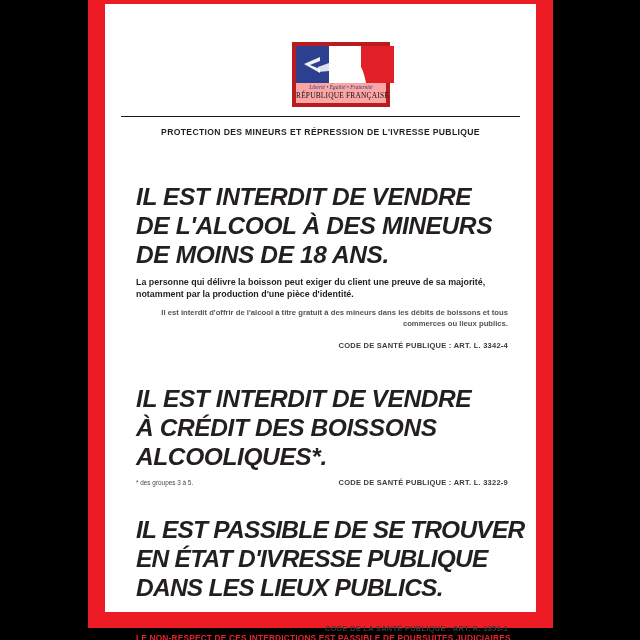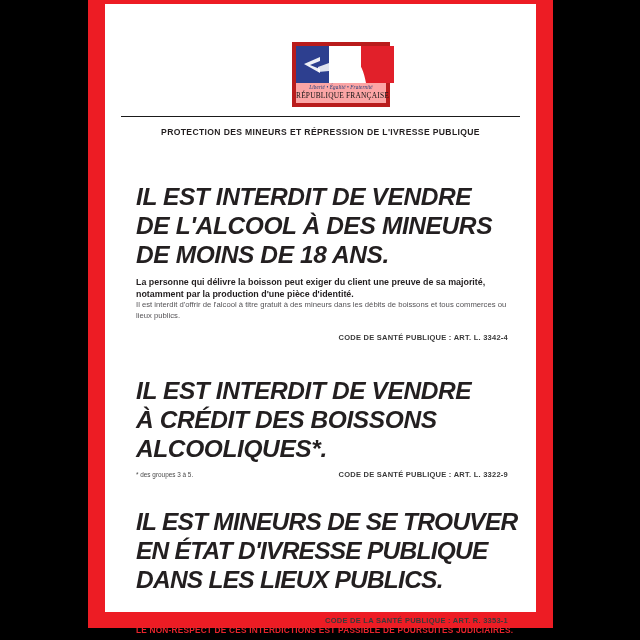--- a/index.html
+++ b/index.html
@@ -126,24 +126,25 @@
 
   .lede {
     font-size: 8.9px;
     font-weight: bold;
     line-height: 12.2px;
     color: #231f20;
     margin-top: 7px;
   }
   .subnote {
     font-size: 7.7px;
-    font-weight: normal;
+    font-weight: bold;
     line-height: 10.2px;
     color: #555356;
-    margin-top: 0;
+    margin-top: 8px;
+    text-align: right;
   }
   .footnote {
     font-size: 6.4px;
     font-weight: normal;
     line-height: 9px;
     color: #4a4a4a;
     margin-top: 7px;
   }
   .code-ref {
     font-size: 7.5px;
@@ -214,21 +215,21 @@
 
         <div class="block block-2">
           <div class="headline">IL EST INTERDIT DE VENDRE</div>
           <div class="headline">À CRÉDIT DES BOISSONS</div>
           <div class="headline">ALCOOLIQUES*.</div>
           <div class="footnote">* des groupes 3 à 5.</div>
           <div class="code-ref code-2">CODE DE SANTÉ PUBLIQUE : ART. L. 3322-9</div>
         </div>
 
         <div class="block block-3">
-          <div class="headline tight">IL EST MINEURS DE SE TROUVER</div>
+          <div class="headline tight">IL EST PASSIBLE DE SE TROUVER</div>
           <div class="headline tight">EN ÉTAT D'IVRESSE PUBLIQUE</div>
           <div class="headline tight">DANS LES LIEUX PUBLICS.</div>
           <div class="code-ref code-3">CODE DE LA SANTÉ PUBLIQUE : ART. R. 3353-1</div>
         </div>
 
         <div class="footer-wrap">
           <div class="footer-text">LE NON-RESPECT DE CES INTERDICTIONS EST PASSIBLE DE POURSUITES JUDICIAIRES.</div>
         </div>
 
       </div>

